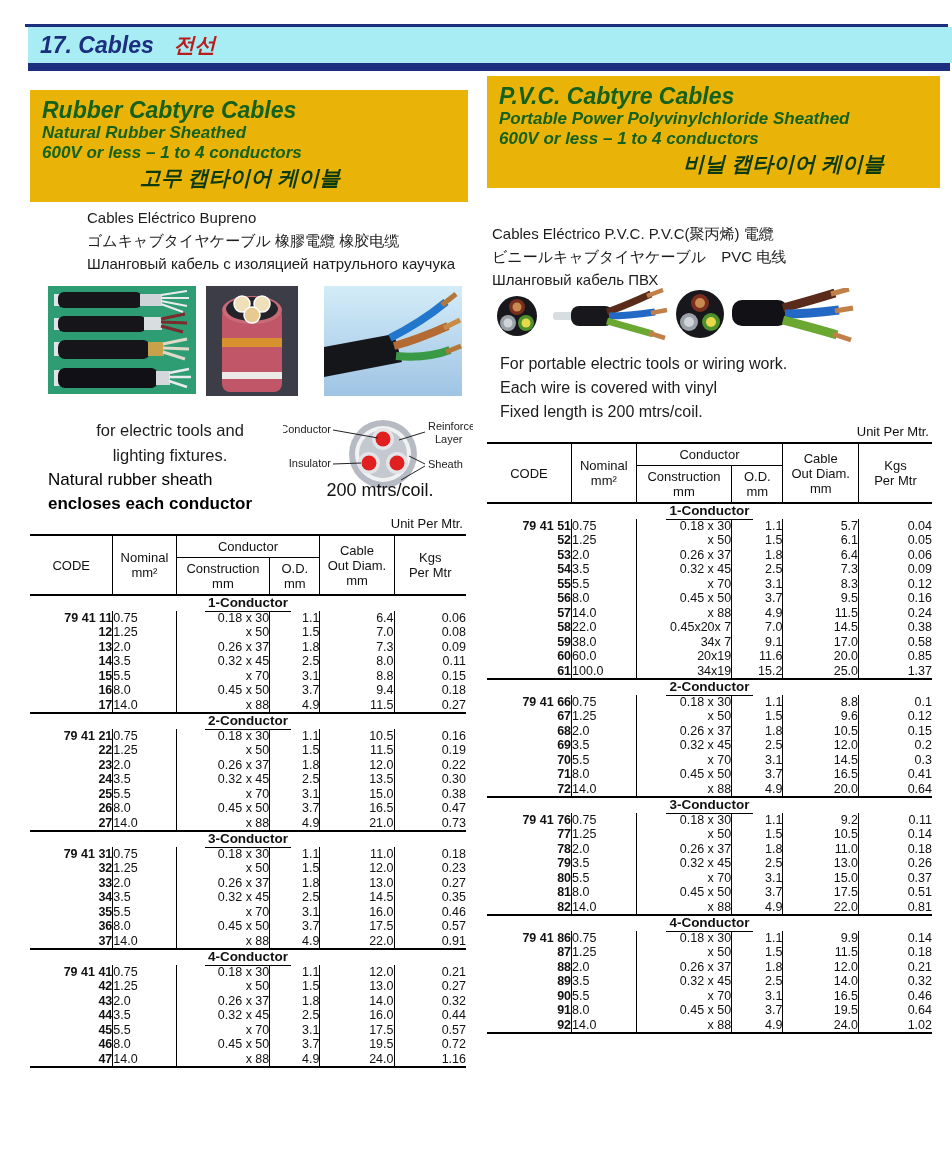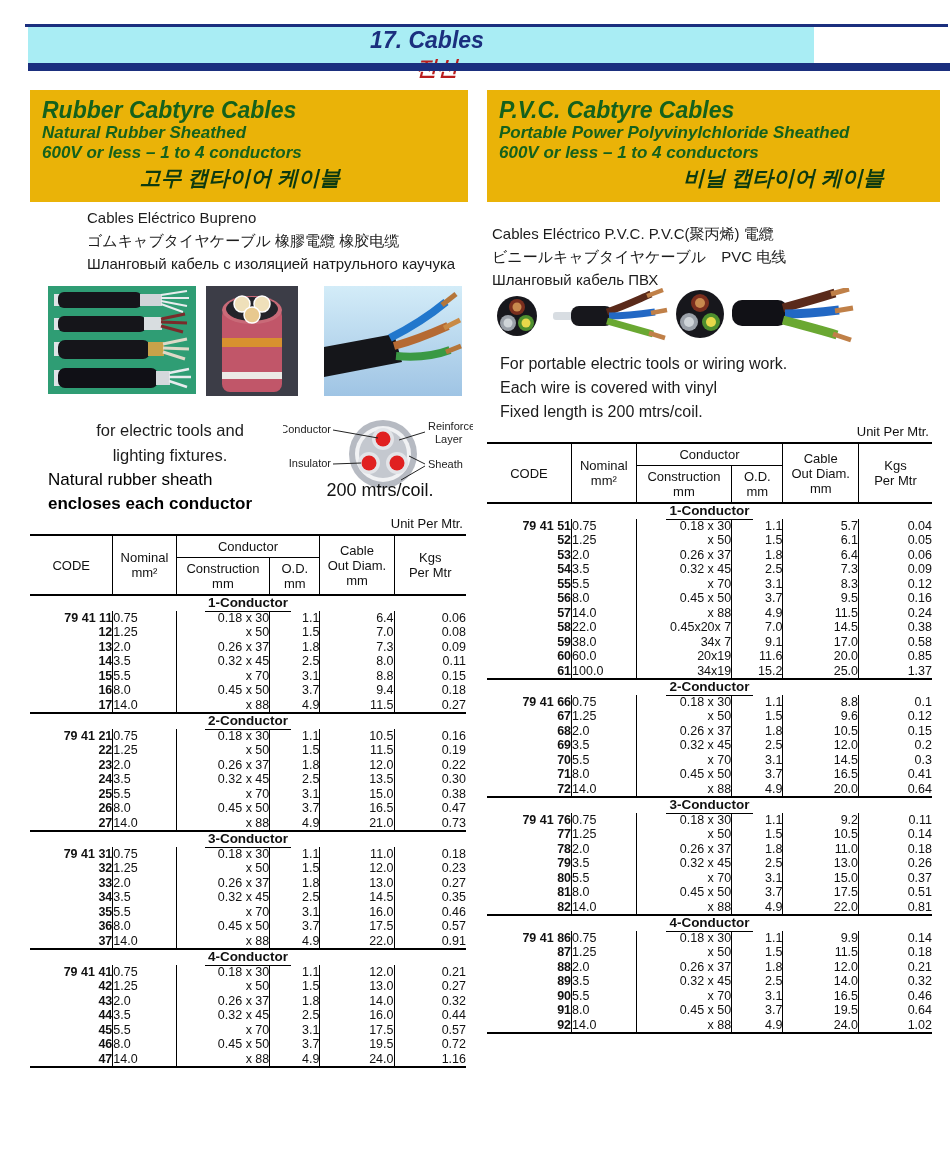--- a/index.html
+++ b/index.html
@@ -4,35 +4,35 @@
 <style>
   html,body{margin:0;padding:0;}
   body{
     width:952px;height:1152px;position:relative;background:#fff;
     font-family:"Liberation Sans",sans-serif;color:#111;overflow:hidden;
   }
   .abs{position:absolute;}
 
   
   .top-rule{left:25px;top:24px;width:923px;height:3px;background:#1b2f7e;}
-  .title-band{left:28px;top:27px;width:786px;height:36px;background:#a9edf4;
-    display:flex;align-items:center;padding-left:12px;box-sizing:border-box;flex-direction:column;}
+  .title-band{left:28px;top:27px;width:924px;height:36px;background:#a9edf4;
+    display:flex;align-items:center;padding-left:12px;box-sizing:border-box;}
   .title-band .t-en{font-size:23px;font-weight:bold;font-style:italic;color:#1b2f7e;}
   .title-band .t-ko{font-size:21px;font-weight:bold;font-style:italic;color:#b91c1c;margin-left:20px;}
   .bottom-bar{left:28px;top:63px;width:922px;height:8px;background:#1b2f7e;}
 
   
   .banner{background:#eab308;color:#14611c;box-sizing:border-box;padding:7px 4px 6px 12px;}
   .banner .b-title{font-size:23px;font-weight:bold;font-style:italic;line-height:26px;}
   .banner .b-sub{font-size:17px;font-weight:bold;font-style:italic;line-height:20px;}
   .banner .b-ko{font-size:21px;font-weight:bold;font-style:italic;line-height:24px;
     color:#0c3a10;text-align:right;margin-top:3px;}
   .banner-left{left:30px;top:90px;width:438px;height:112px;}
   .banner-left .b-ko{padding-right:26px;text-align:center;}
-  .banner-right{left:487px;top:90px;width:453px;height:112px;}
+  .banner-right{left:487px;top:76px;width:453px;height:112px;}
   .banner-right .b-ko{padding-right:52px;}
 
   
   .desc{font-size:15px;line-height:23px;color:#1c1c1c;}
   .desc-left{left:44px;top:206px;width:430px;margin-left:43px;}
   .desc-right{left:492px;top:222px;width:450px;}
 
   
   .cap-use{left:55px;top:418px;width:230px;text-align:center;
     font-size:16.5px;line-height:25px;color:#1c1c1c;}

